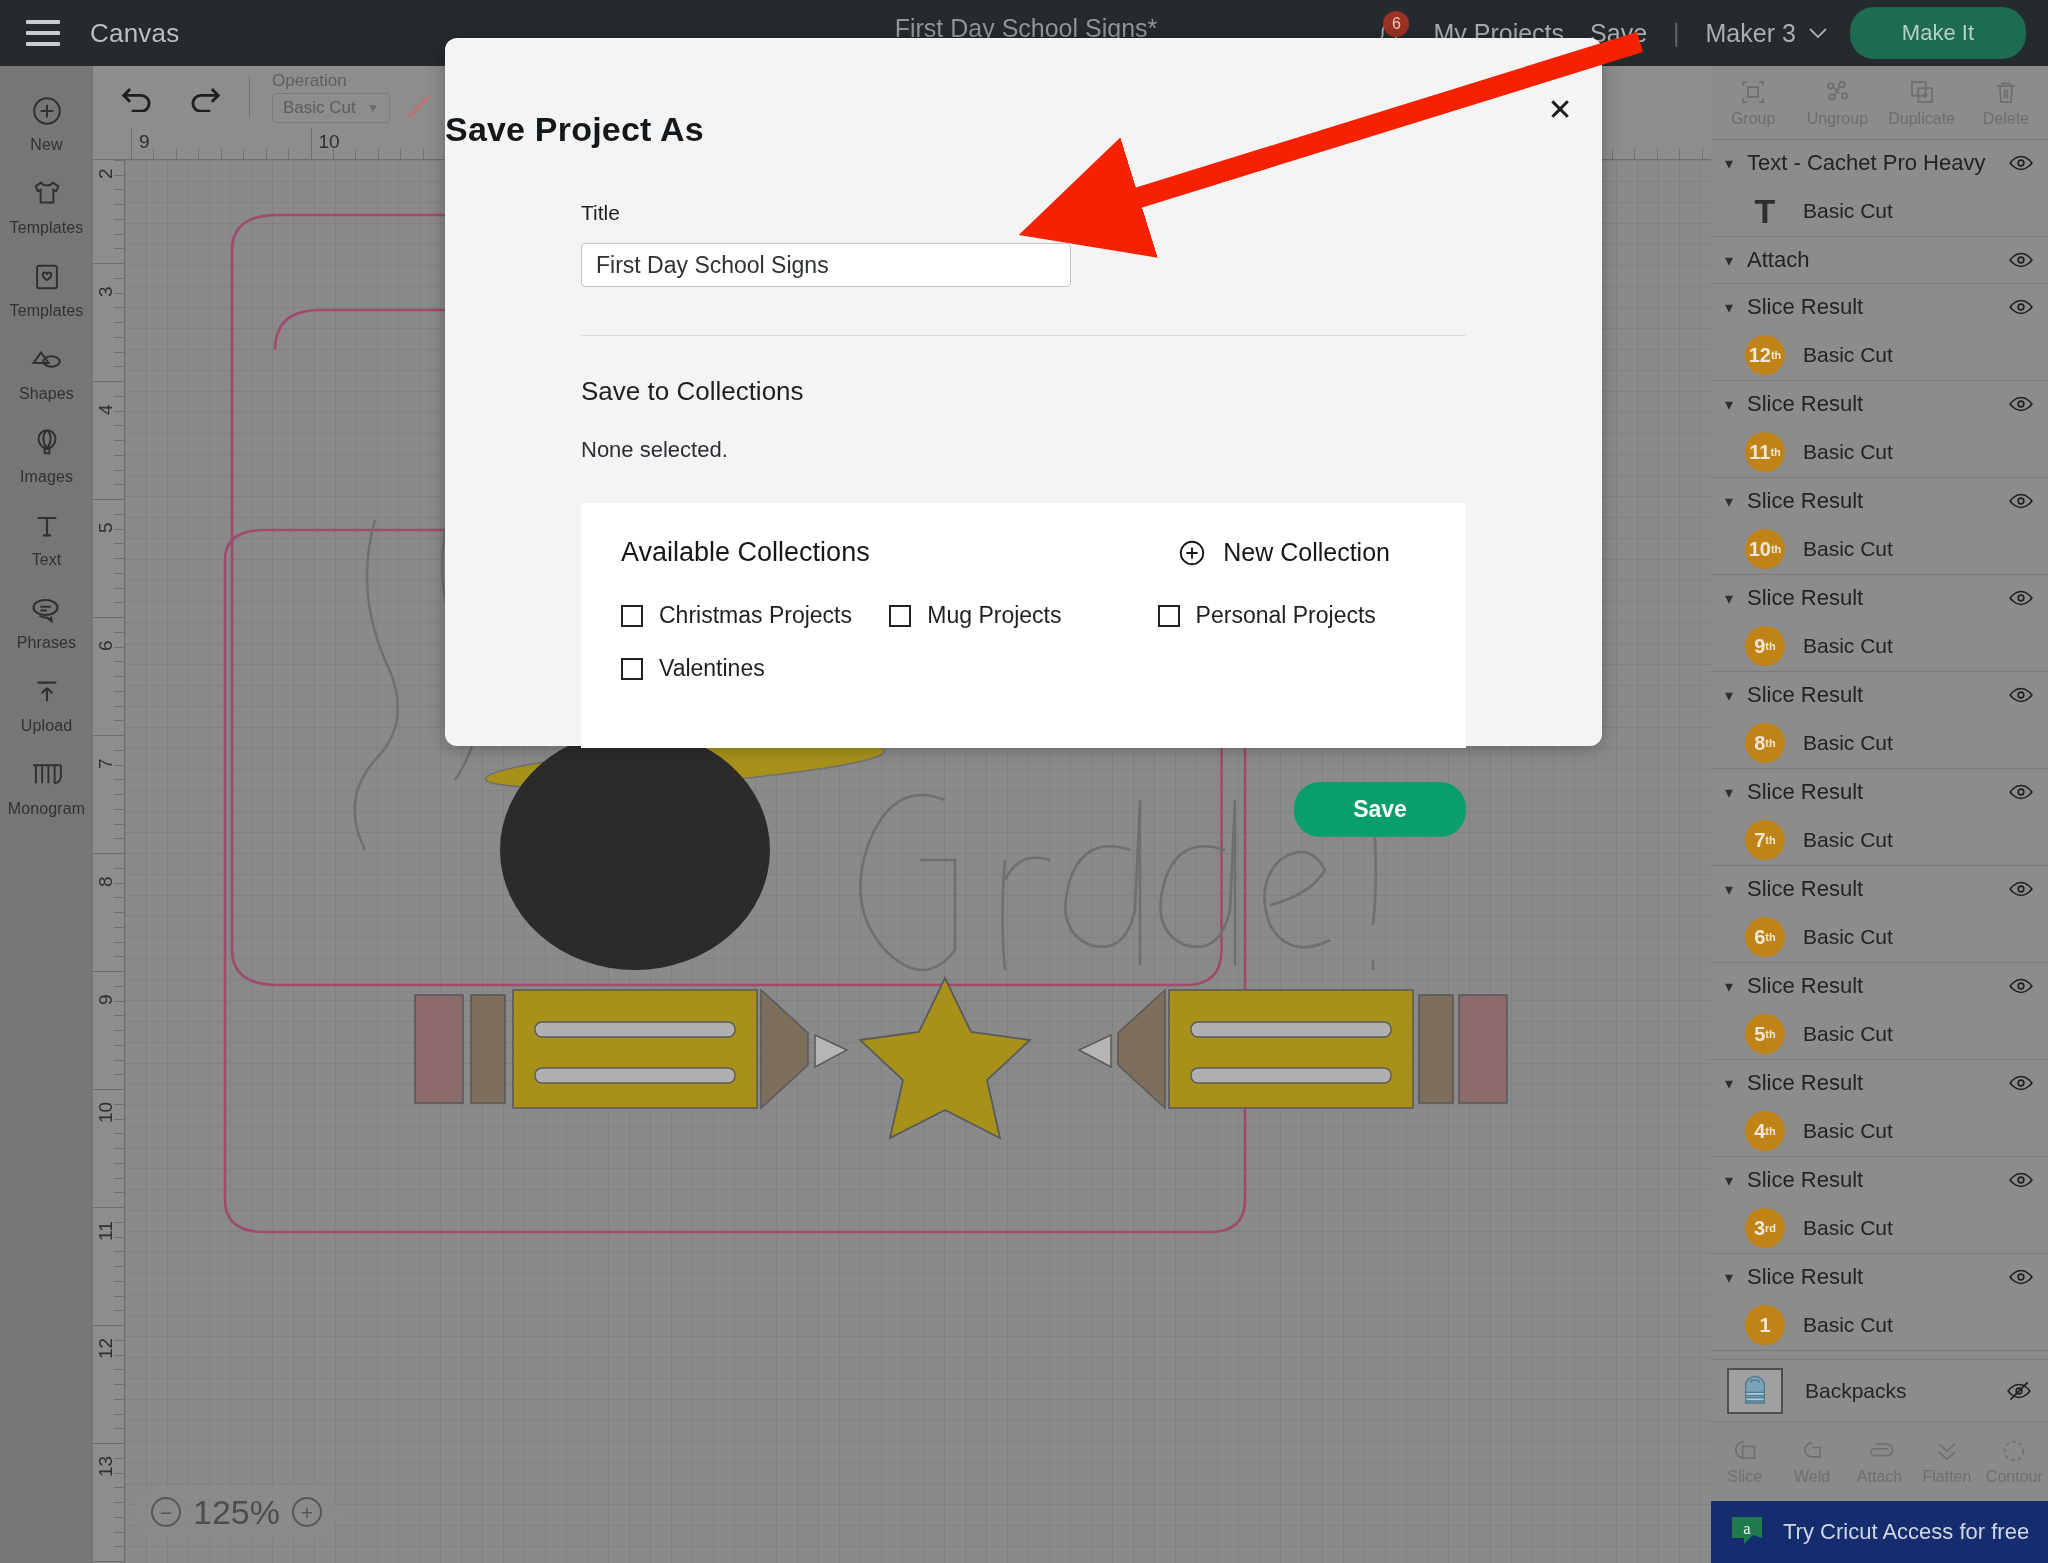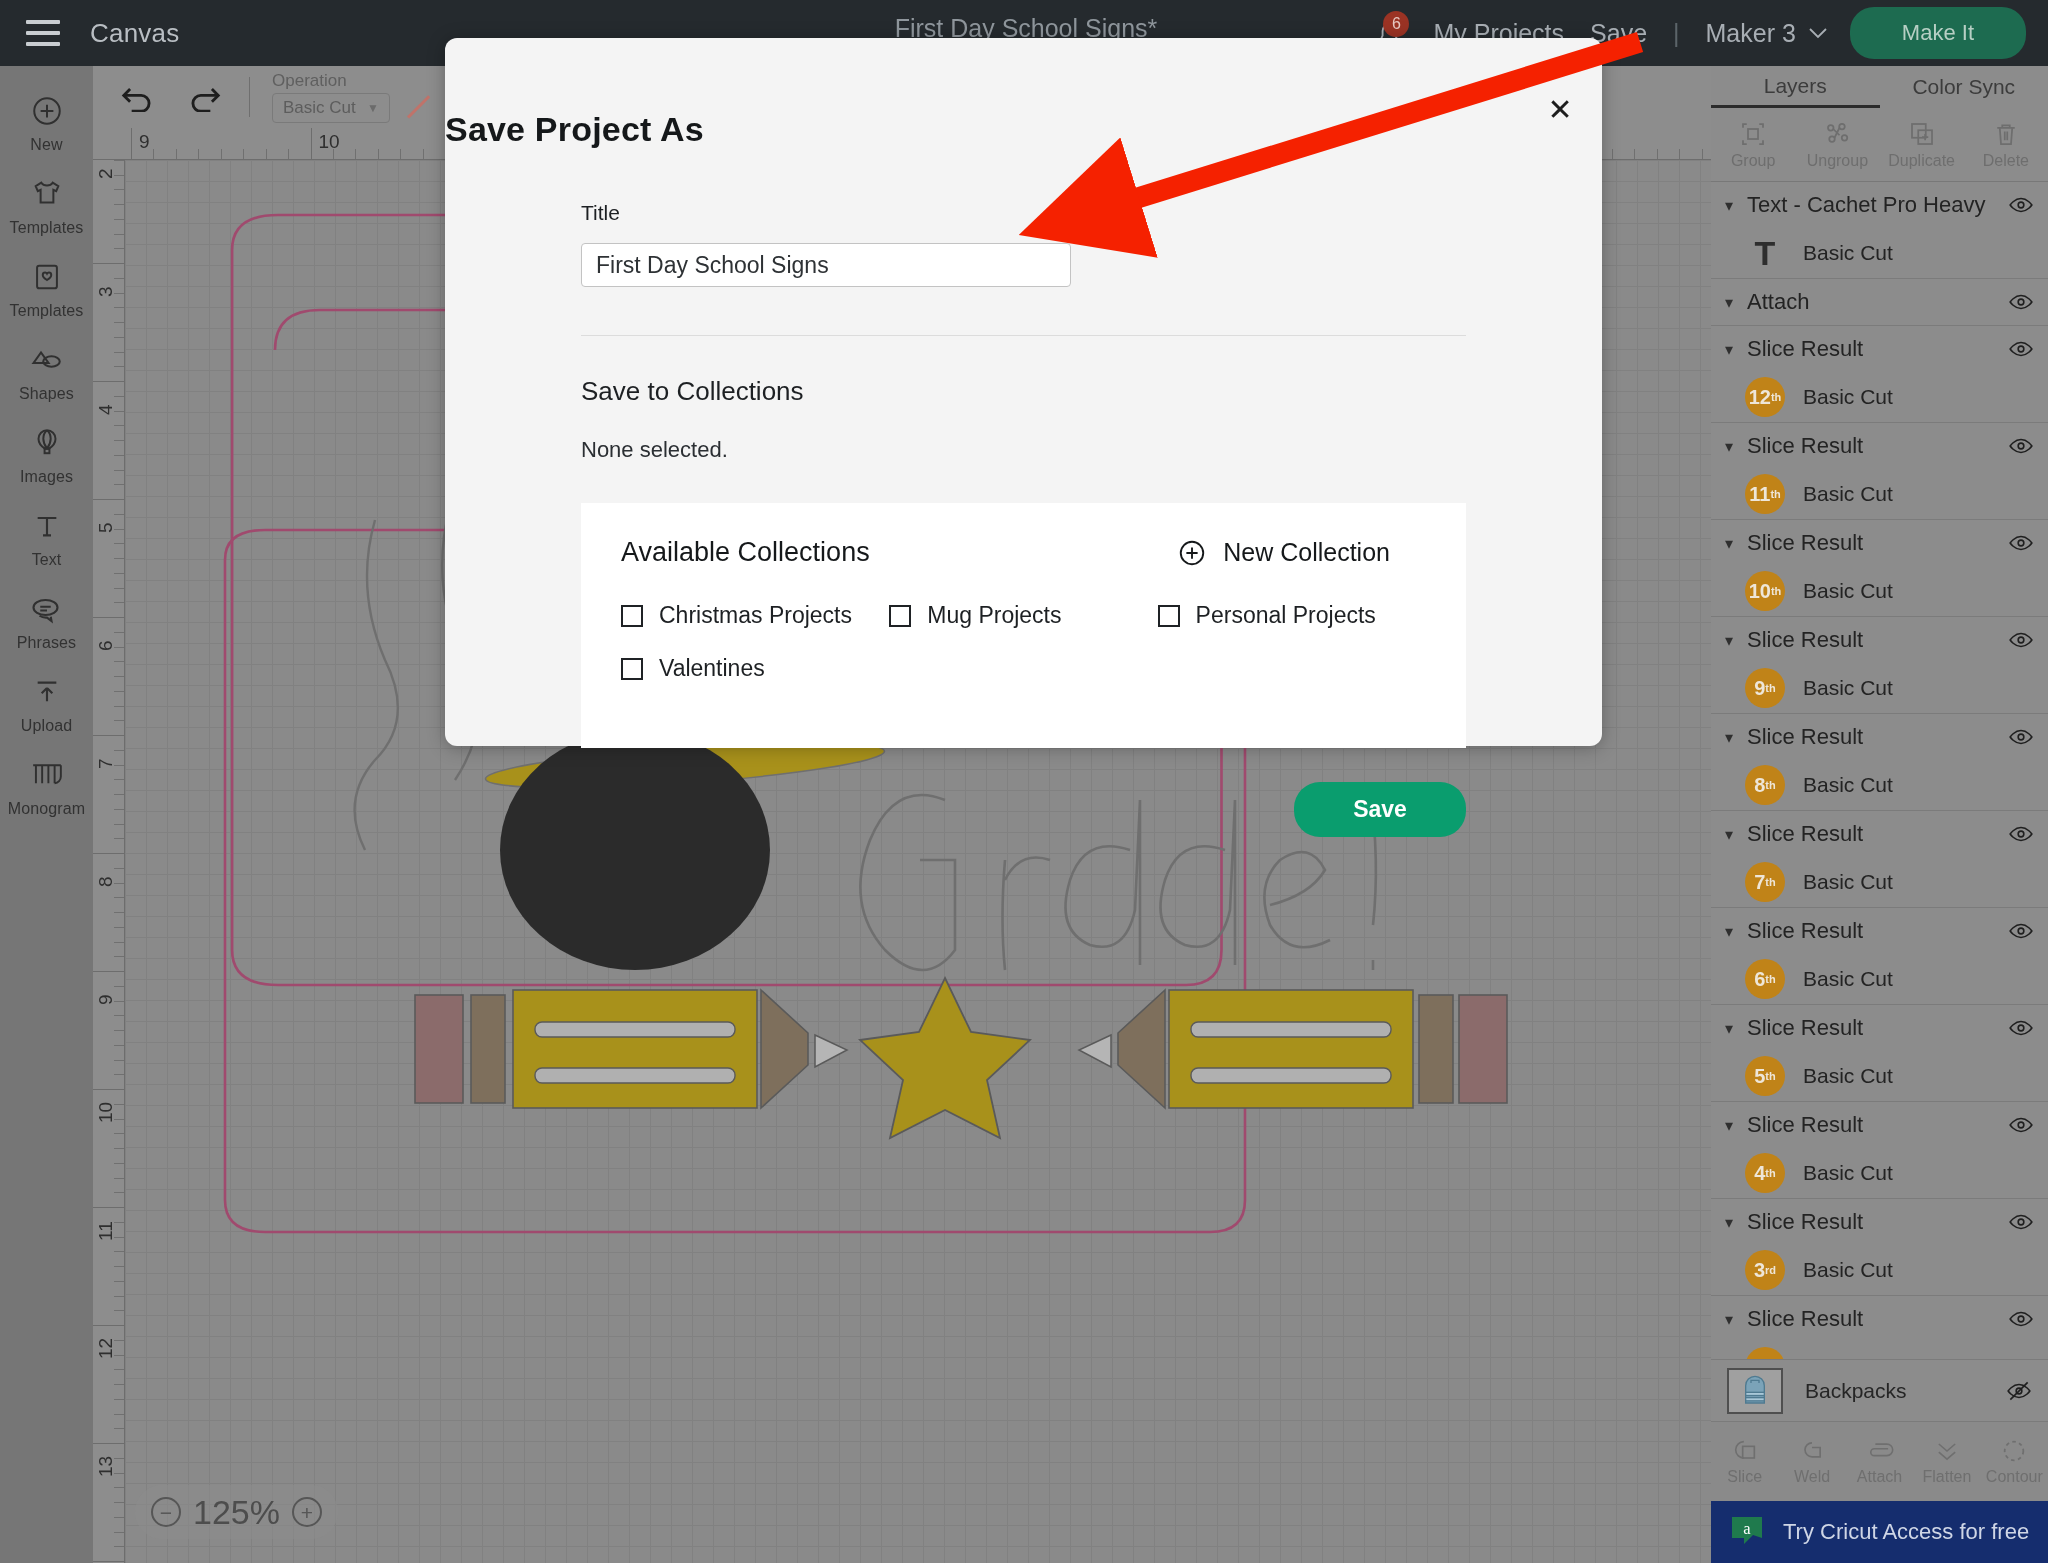--- a/index.html
+++ b/index.html
@@ -591,24 +591,20 @@
     </svg>
 
     <div class="zoomctl">
       <div class="zcircle">−</div>
       <div class="zval">125%</div>
       <div class="zcircle">+</div>
     </div>
   </div>
 
   <div class="rpanel">
-    <div class="rtabs">
-      <div class="rtab active">Layers</div>
-      <div class="rtab">Color Sync</div>
-    </div>
     <div class="ractions">
       <div class="raction">
         <svg width="30" height="30" viewBox="0 0 24 24" fill="none" stroke="#6e6e6e" stroke-width="1.4">
             <path d="M4 7V4h3M20 7V4h-3M4 17v3h3M20 17v3h-3"></path>
             <rect x="8" y="8" width="8" height="8"></rect>
           </svg>
         <div class="raction-lbl">Group</div>
       </div>
       <div class="raction">
         <svg width="30" height="30" viewBox="0 0 24 24" fill="none" stroke="#6e6e6e" stroke-width="1.4">

